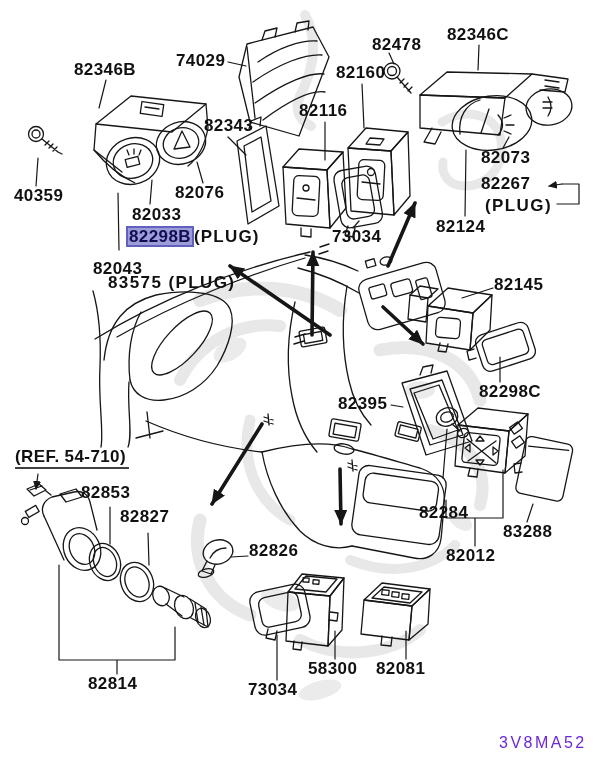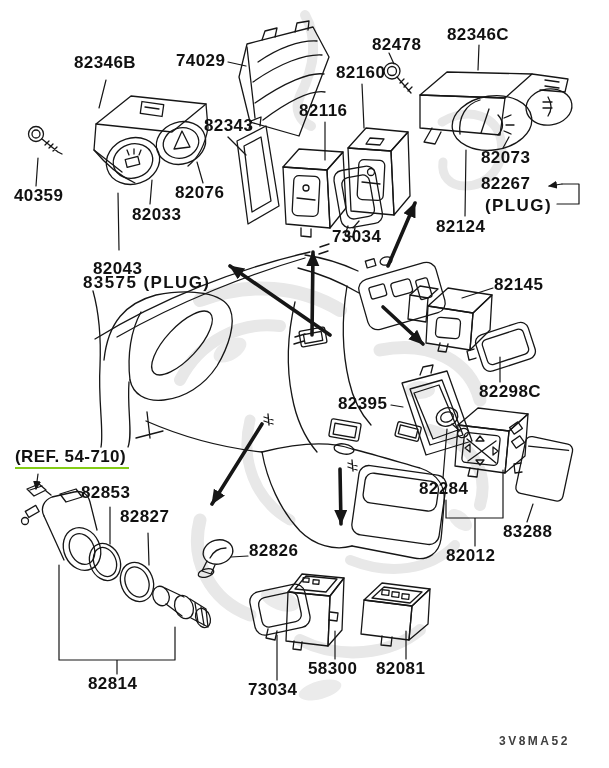--- a/index.html
+++ b/index.html
@@ -11,22 +11,22 @@
   .lbl {
     position:absolute; font-size:17px; font-weight:700; color:#111;
     letter-spacing:0.4px; white-space:nowrap; line-height:1.05;
   }
   .plugspace { letter-spacing:1.4px; }
   .hl {
     background:#9c9cdb; border:2px solid #6161bd; color:#0f0f4d;
     padding:0 1px; display:inline-block; line-height:1.0;
   }
   .plug-suffix { letter-spacing:1.2px; }
-  .ref { border-bottom:2px solid #84cc16; padding-bottom:1px; padding-right:3px; }
-  .code { position:absolute; font-size:12px; font-weight:700; letter-spacing:2.5px; color:#404040; }
+  .ref { border-bottom:2px solid #404040; padding-bottom:1px; padding-right:3px; }
+  .code { position:absolute; font-size:16px; font-weight:400; letter-spacing:2.5px; color:#6d28d9; }
 </style>
 </head>
 <body>
 
 <div class="stage">
 
 <svg class="art" width="609" height="768" viewBox="0 0 609 768">
   <defs>
     <marker id="ah" markerWidth="17" markerHeight="15" refX="14" refY="6.5" orient="auto" markerUnits="userSpaceOnUse">
       <path d="M0,0 L15,6.5 L0,13 Z" fill="#161616"></path>
@@ -347,46 +347,49 @@
       <line x1="262" y1="424" x2="212" y2="504" marker-end="url(#ah)"></line>
       <line x1="340" y1="469" x2="341" y2="524" marker-end="url(#ah)"></line>
       <g stroke-width="1.4">
         <path d="M320,247 l9,-3 M319,254 l9,-3"></path>
         <path d="M295,337 l10,-3 M294,344 l10,-3"></path>
       </g>
     </g>
   </g>
 </svg>
 
-<div class="lbl" style="left:74px;top:54px">82346B</div>
+<div class="lbl" style="left:74px;top:61px">82346B</div>
 <div class="lbl" style="left:176px;top:52px">74029</div>
 <div class="lbl" style="left:372px;top:36px">82478</div>
 <div class="lbl" style="left:447px;top:26px">82346C</div>
 <div class="lbl" style="left:336px;top:64px">82160</div>
 <div class="lbl" style="left:299px;top:102px">82116</div>
 <div class="lbl" style="left:204px;top:117px">82343</div>
 <div class="lbl" style="left:481px;top:149px">82073</div>
 <div class="lbl" style="left:481px;top:175px">82267</div>
 <div class="lbl plugspace" style="left:485px;top:197px">(PLUG)</div>
 <div class="lbl" style="left:14px;top:187px">40359</div>
 <div class="lbl" style="left:175px;top:184px">82076</div>
 <div class="lbl" style="left:132px;top:206px">82033</div>
 
+<div class="lbl" style="left:126px;top:226px">
+  <span class="hl">82298B</span><span class="plug-suffix">(PLUG)</span>
+</div>
 
 <div class="lbl" style="left:93px;top:260px">82043</div>
-<div class="lbl plugspace" style="left:83px;top:274px">83575 (PLUG)</div>
+<div class="lbl plugspace" style="left:108px;top:274px">83575 (PLUG)</div>
 <div class="lbl" style="left:332px;top:228px">73034</div>
 <div class="lbl" style="left:436px;top:218px">82124</div>
 <div class="lbl" style="left:494px;top:276px">82145</div>
 <div class="lbl" style="left:479px;top:383px">82298C</div>
 <div class="lbl" style="left:338px;top:395px">82395</div>
 <div class="lbl" style="left:15px;top:448px"><span class="ref">(REF. 54-710)</span></div>
 <div class="lbl" style="left:81px;top:484px">82853</div>
 <div class="lbl" style="left:120px;top:508px">82827</div>
-<div class="lbl" style="left:419px;top:480px">82284</div>
+<div class="lbl" style="left:419px;top:504px">82284</div>
 <div class="lbl" style="left:249px;top:542px">82826</div>
 <div class="lbl" style="left:503px;top:523px">83288</div>
 <div class="lbl" style="left:446px;top:547px">82012</div>
 <div class="lbl" style="left:88px;top:675px">82814</div>
 <div class="lbl" style="left:248px;top:681px">73034</div>
 <div class="lbl" style="left:308px;top:660px">58300</div>
 <div class="lbl" style="left:376px;top:660px">82081</div>
 
 <div class="code" style="left:499px;top:734px">3V8MA52</div>
 

